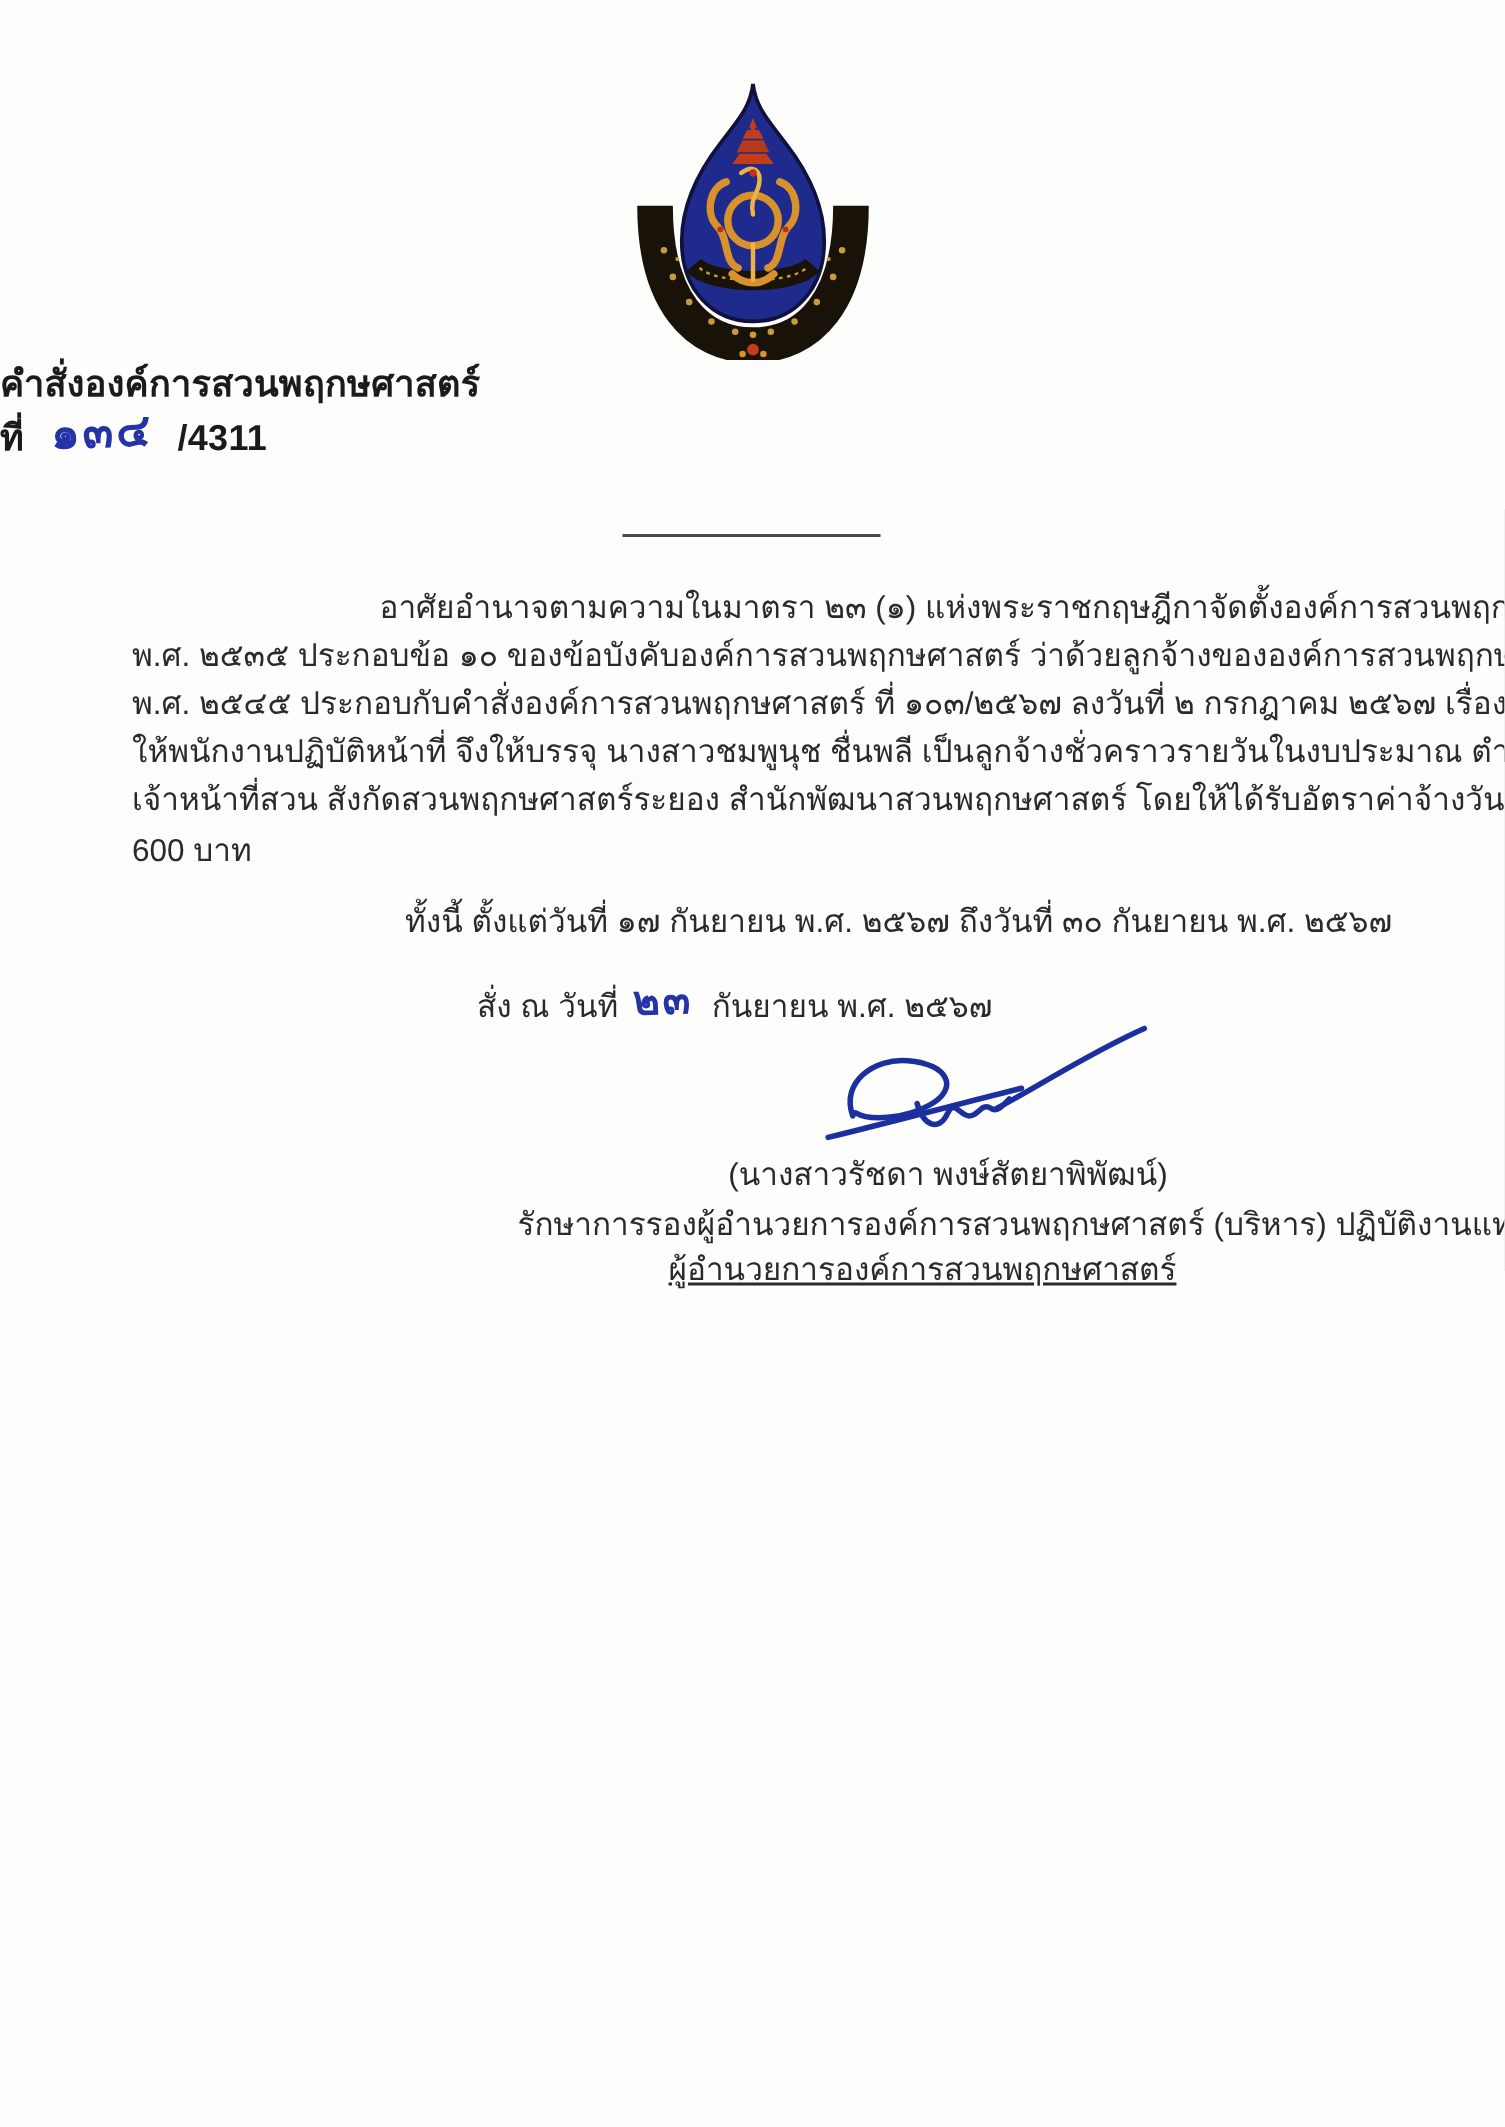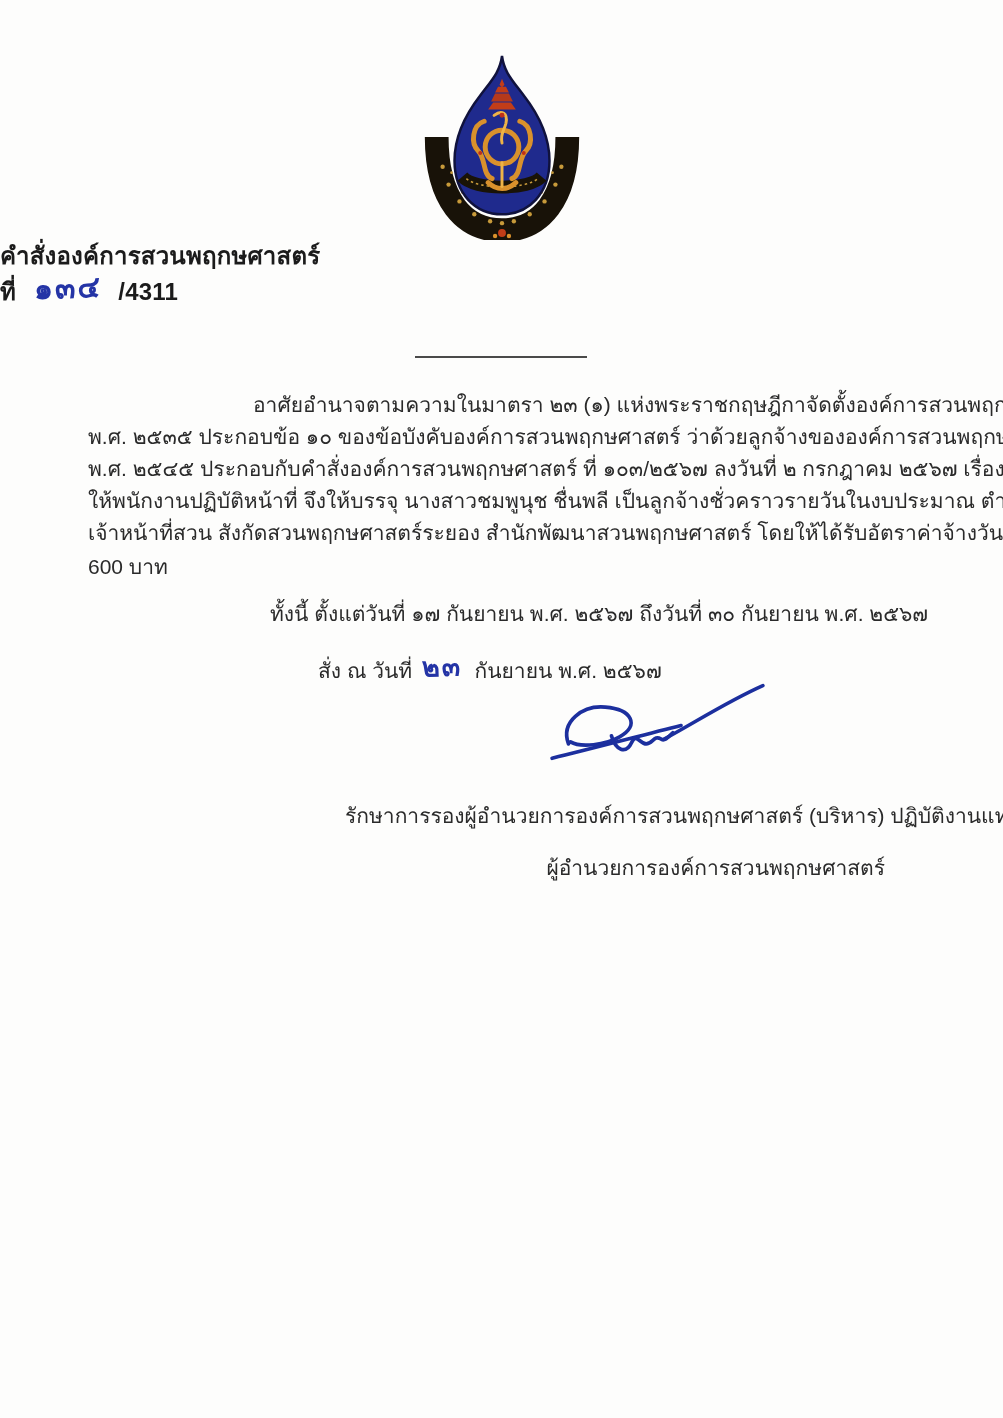--- a/index.html
+++ b/index.html
@@ -20,21 +20,21 @@
   .order-hand{font-size:30px; margin:0 16px 0 18px;}
   .day-hand{font-size:27px; margin:0 12px 0 10px;}
   .divider{
     position:absolute; top:356px; left:415px; width:172px; height:0;
     border-top:2.5px solid #4a4a4a;
   }
   .emblem-box{position:absolute; top:52px; left:421px; width:162px; height:188px;}
   .sig-box{position:absolute; top:680px; left:548px; width:220px; height:88px;}
   .sig-name{top:766px; left:432px; width:400px; text-align:center;}
   .sig-title1{top:799px; left:345px; width:540px; text-align:center;}
-  .sig-title2{top:851px; left:345px; width:540px; text-align:right;}
+  .sig-title2{top:829px; left:345px; width:540px; text-align:center;text-decoration:underline;}
 </style>
 </head>
 <body>
 
 <div class="page">
 
   <div class="emblem-box">
     <svg viewBox="0 0 160 190" width="162" height="188">
 
       <path d="M14 86 C14 150 42 180 80 180 C118 180 146 150 146 86" fill="none" stroke="#181208" stroke-width="24"></path>
@@ -121,16 +121,17 @@
     <svg viewBox="0 0 215 85" width="220" height="88">
       <g fill="none" stroke="#1c2f9e" stroke-width="3.6" stroke-linecap="round">
         <path d="M4 76 C45 66 90 54 130 44"></path>
         <path d="M20 62 C12 40 34 24 56 26 C82 28 90 44 70 55 C56 63 32 66 22 60"></path>
         <path d="M62 54 C66 68 76 73 82 60 C86 51 90 62 96 62 C102 62 104 53 110 57 C114 60 118 55 122 51"></path>
         <path d="M114 57 C142 42 176 20 210 5"></path>
       </g>
     </svg>
   </div>
 
+  <div class="abs body-txt sig-name">(นางสาวรัชดา  พงษ์สัตยาพิพัฒน์)</div>
   <div class="abs body-txt sig-title1">รักษาการรองผู้อำนวยการองค์การสวนพฤกษศาสตร์ (บริหาร) ปฏิบัติงานแทน</div>
   <div class="abs body-txt sig-title2">ผู้อำนวยการองค์การสวนพฤกษศาสตร์</div>
 
 </div>
 
 </body></html>

